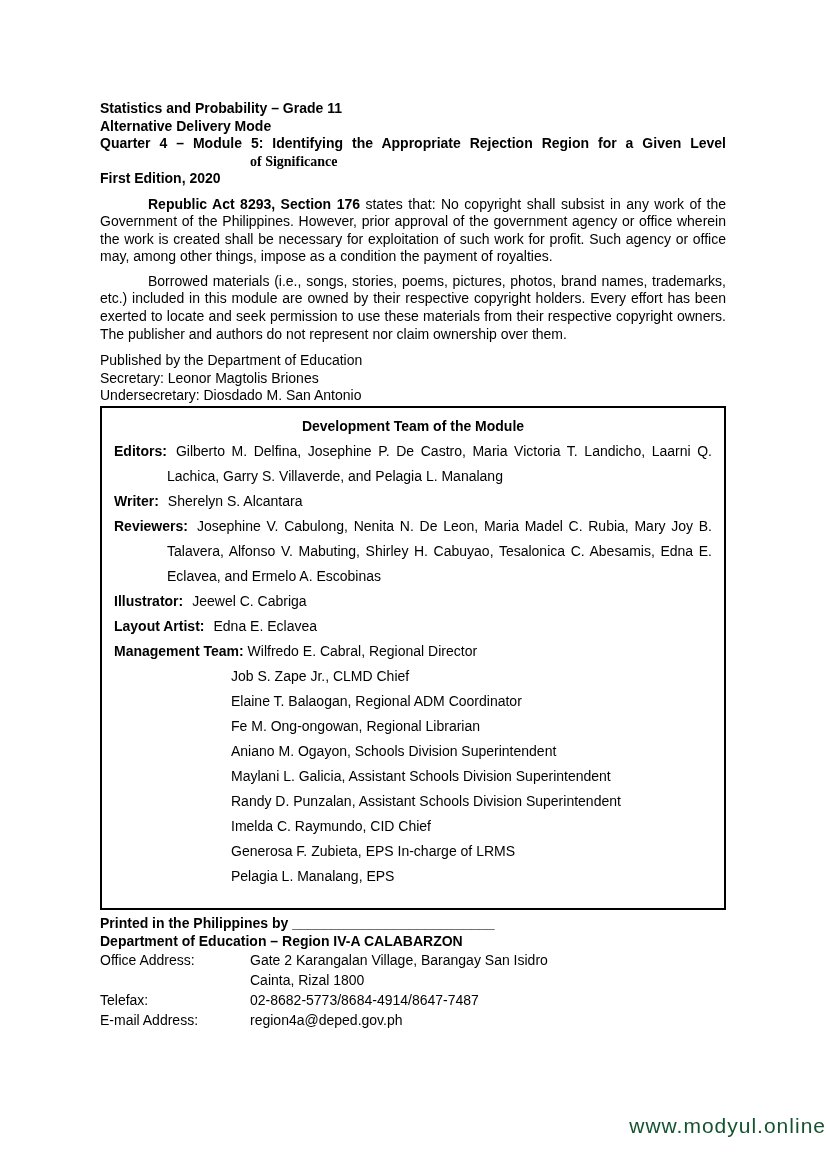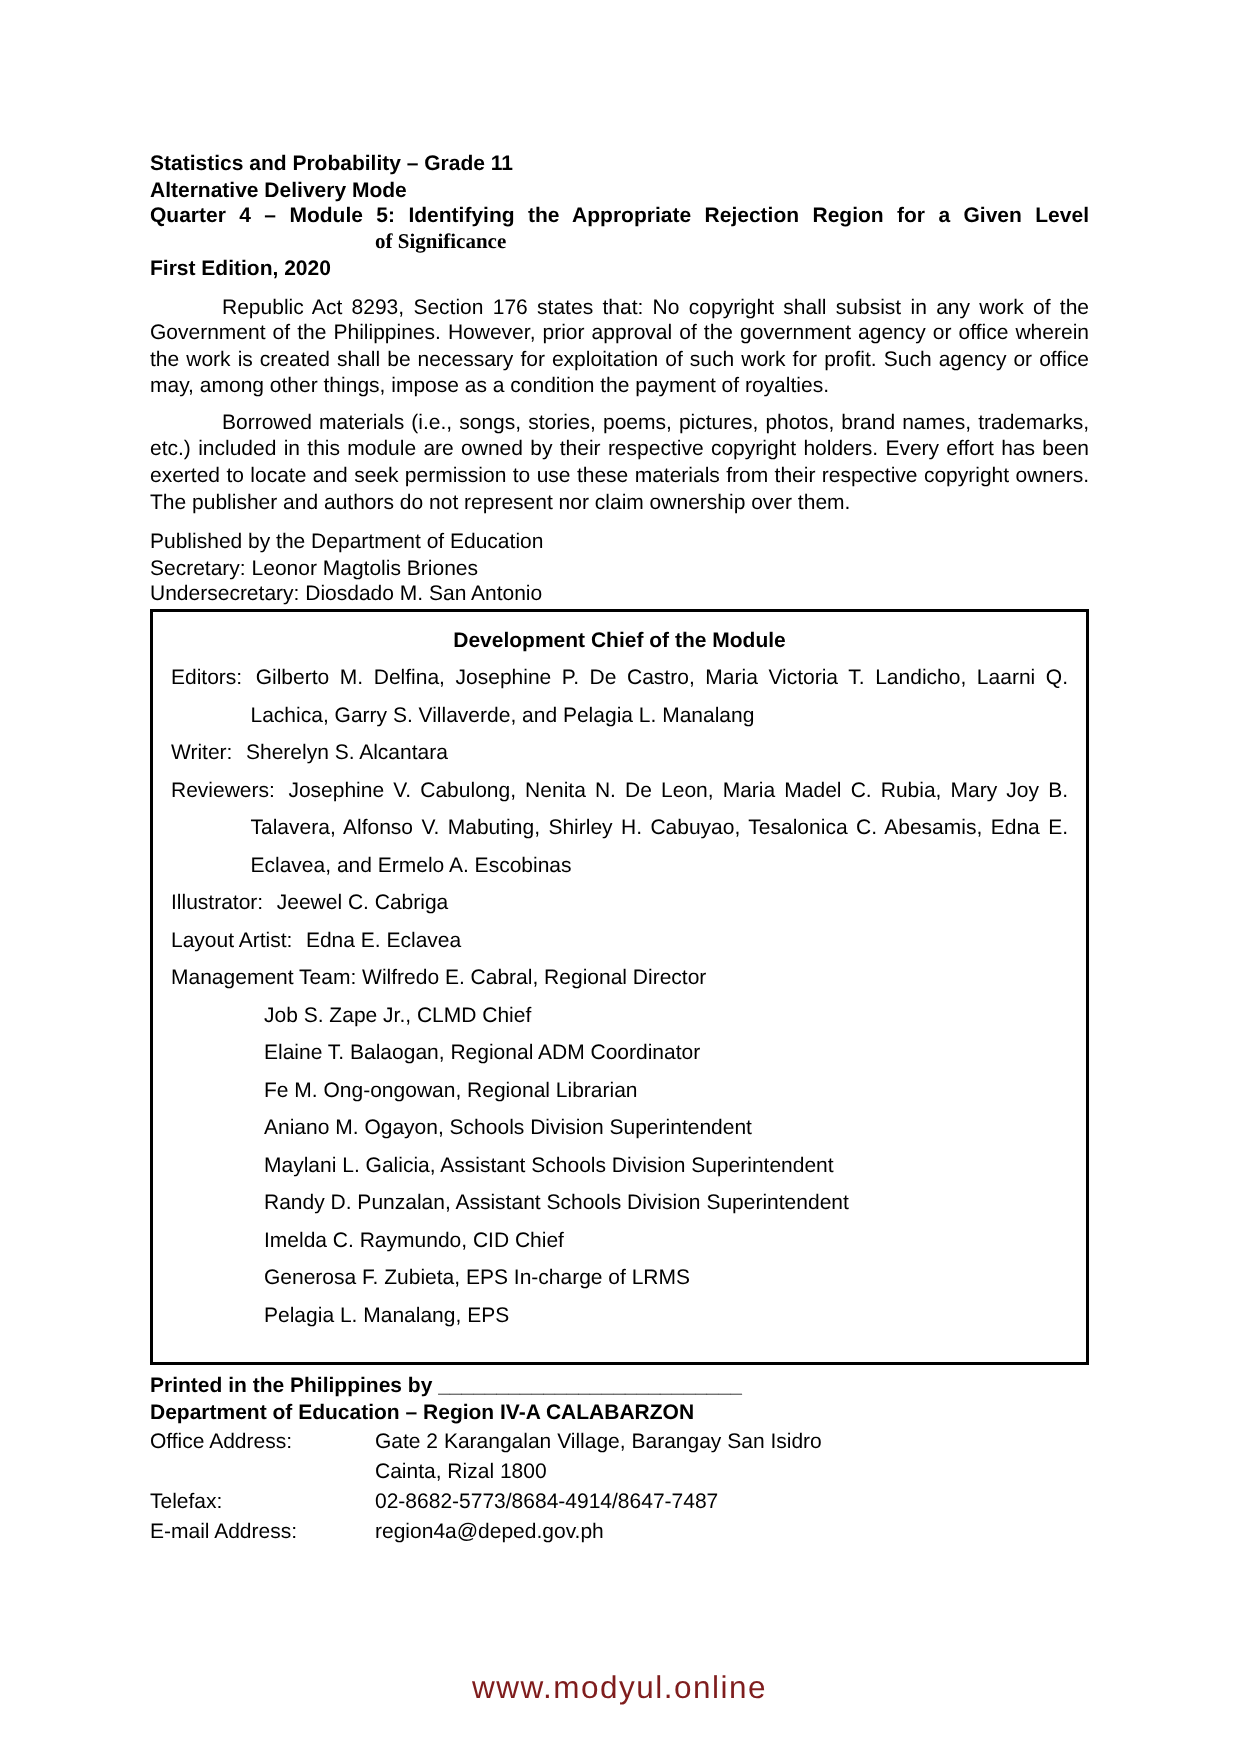--- a/index.html
+++ b/index.html
@@ -6,21 +6,21 @@
   html, body { background: #ffffff; }
   body {
     width: 826px; height: 1169px;
     font-family: "Liberation Sans", "DejaVu Sans", sans-serif;
     font-size: 14px; color: #000;
     position: relative; overflow: hidden;
   }
   .content {
     position: absolute; left: 100px; top: 100px; width: 626px;
   }
-  .b { font-weight: normal; }
+  .b { font-weight: bold; }
   
   .hdr { font-weight: bold; line-height: 17.5px; }
   .hdr-just { text-align: justify; text-align-last: justify; }
   .hdr-indent { margin-left: 150px; font-family: Liberation Serif, serif; }
   
   .para {
     text-align: justify; text-indent: 48px; line-height: 17.6px;
   }
   .p1 { margin-top: 8px; }
   .p2 { margin-top: 7px; }
@@ -30,30 +30,30 @@
   .team-box {
     margin-top: 1px;
     border: 2px solid #000;
     width: 626px; height: 504px;
     padding: 6px 12px 0 12px;
   }
   .team-title { text-align: center; font-weight: bold; line-height: 25px; }
   .team-row { line-height: 25px; }
   .hang { padding-left: 53px; text-indent: -53px; text-align: justify; }
   .team-label { margin-right: 9px; }
-  .mgmt-cont { margin-left: 62px; line-height: 25px; }
+  .mgmt-cont { margin-left: 117px; line-height: 25px; }
   
   .printed { margin-top: 4px; font-weight: bold; line-height: 18px; }
   .contact { margin-top: 0; }
   .contact-row { display: flex; line-height: 20px; }
   .contact-label { width: 150px; flex: none; }
   
   .watermark {
     position: absolute; left: 0; top: 1112px; width: 826px;
-    text-align: center; font-size: 21px; color: #7f1d1d;
+    text-align: right; font-size: 21px; color: #14532d;
     letter-spacing: 1px; line-height: 28px;
   }
 </style>
 </head>
 <body>
 
 <div class="content">
 
   <div>
     <div class="hdr">Statistics and Probability – Grade 11</div>
@@ -66,21 +66,21 @@
   <p class="para p1"><span class="b">Republic Act 8293, Section 176</span><span> states that: No copyright shall subsist in any work of the Government of the Philippines. However, prior approval of the government agency or office wherein the work is created shall be necessary for exploitation of such work for profit. Such agency or office may, among other things, impose as a condition the payment of royalties.</span></p>
   <p class="para p2">Borrowed materials (i.e., songs, stories, poems, pictures, photos, brand names, trademarks, etc.) included in this module are owned by their respective copyright holders. Every effort has been exerted to locate and seek permission to use these materials from their respective copyright owners. The publisher and authors do not represent nor claim ownership over them.</p>
 
   <div class="pub">
     <div>Published by the Department of Education</div>
     <div>Secretary: Leonor Magtolis Briones</div>
     <div>Undersecretary: Diosdado M. San Antonio</div>
   </div>
 
   <div class="team-box">
-    <div class="team-title">Development Chief of the Module</div>
+    <div class="team-title">Development Team of the Module</div>
 
     <div class="team-row hang">
       <span class="b team-label">Editors:</span><span>Gilberto M. Delfina, Josephine P. De Castro, Maria Victoria T. Landicho, Laarni Q. Lachica, Garry S. Villaverde, and Pelagia L. Manalang</span>
     </div>
 
     <div class="team-row">
       <span class="b team-label">Writer:</span><span>Sherelyn S. Alcantara</span>
     </div>
 
     <div class="team-row hang">

